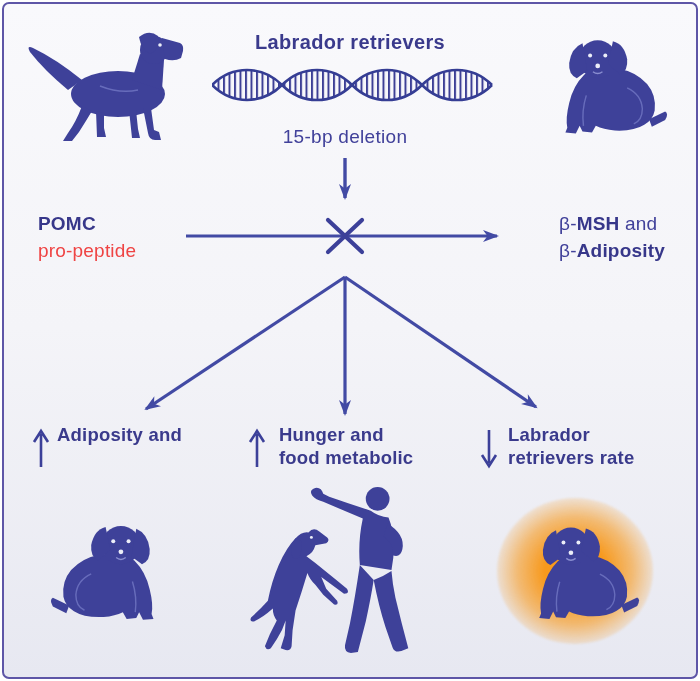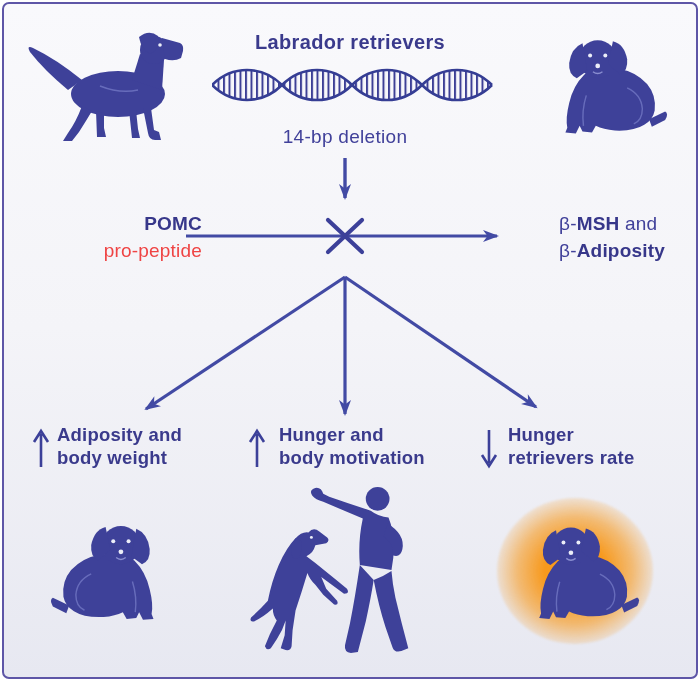--- a/index.html
+++ b/index.html
@@ -5,21 +5,21 @@
   html,body{margin:0;padding:0;}
   body{width:700px;height:681px;background:#ffffff;font-family:"Liberation Sans",sans-serif;}
   .stage{position:relative;width:700px;height:681px;background:#ffffff;overflow:hidden;}
   .frame{position:absolute;left:2px;top:2px;right:2px;bottom:2px;
          border:2.5px solid #5e56a7;border-radius:7px;
          background:linear-gradient(180deg,#f9f9fc 0%,#f4f4f8 48%,#e7e8f1 100%);}
   .abs{position:absolute;}
   .ink{color:#3a3a8c;}
   .title{left:0;right:0;top:31px;text-align:center;font-size:20px;font-weight:bold;letter-spacing:.35px;}
   .mutation{left:245px;top:126px;width:200px;text-align:center;font-size:19px;letter-spacing:.3px;color:#41419a;}
-  .pomc{left:38px;top:210px;width:164px;text-align:right;font-size:19px;line-height:27px;letter-spacing:.2px;}
+  .pomc{left:38px;top:210px;width:164px;text-align:left;font-size:19px;line-height:27px;letter-spacing:.2px;}
   .beta{left:519px;top:210px;width:170px;text-align:left;font-size:19px;line-height:27px;letter-spacing:.2px;color:#41419a;margin-left:40px;}
   .b{font-weight:bold;color:#37378a;}
   .outcome-label{font-size:18.5px;font-weight:bold;line-height:22.5px;letter-spacing:.2px;color:#3a3a8c;}
   svg{display:block;}
   .sil{fill:#3e4199;}
   .sil-detail{fill:none;stroke:#767bc7;stroke-width:1.5;opacity:.75;}
   .face{fill:#eceef8;}
   .glow{left:497px;top:498px;width:156px;height:146px;border-radius:50%;
         background:radial-gradient(ellipse at center,#f7991d 0%,#f7991d 28%,rgba(247,153,29,.6) 52%,rgba(247,153,29,.22) 68%,rgba(247,153,29,0) 78%);
         filter:blur(1px);}
@@ -73,21 +73,21 @@
       </pattern>
     </defs>
     <path d="M0,24 C20,4 50,4 70,24 C50,44 20,44 0,24 Z" fill="url(#rungs)"></path>
     <path d="M70,24 C90,4 120,4 140,24 C120,44 90,44 70,24 Z" fill="url(#rungs)"></path>
     <path d="M140,24 C160,4 190,4 210,24 C190,44 160,44 140,24 Z" fill="url(#rungs)"></path>
     <path d="M210,24 C230,4 260,4 280,24 C260,44 230,44 210,24 Z" fill="url(#rungs)"></path>
     <path d="M0,24 C20,4 50,4 70,24 C90,44 120,44 140,24 C160,4 190,4 210,24 C230,44 260,44 280,24" fill="none" stroke="#353d94" stroke-width="2.6"></path>
     <path d="M0,24 C20,44 50,44 70,24 C90,4 120,4 140,24 C160,44 190,44 210,24 C230,4 260,4 280,24" fill="none" stroke="#353d94" stroke-width="2.6"></path>
   </svg>
 
-  <div class="abs mutation">14-bp deletion</div>
+  <div class="abs mutation">15-bp deletion</div>
 
   <svg class="abs" style="left:0;top:0;" width="700" height="681" viewBox="0 0 700 681">
     <defs>
       <marker id="ah" markerWidth="20" markerHeight="16" refX="16" refY="8" orient="auto" markerUnits="userSpaceOnUse">
         <path d="M2,2 L18,8 L2,14 L6.5,8 Z" fill="#424aa4"></path>
       </marker>
     </defs>
     <line x1="345" y1="158" x2="345" y2="198" stroke="#424aa4" stroke-width="3.4" marker-end="url(#ah)"></line>
     <line x1="186" y1="236" x2="497" y2="236" stroke="#424aa4" stroke-width="3.2" marker-end="url(#ah)"></line>
     <g stroke="#3c4099" stroke-width="4.2" stroke-linecap="round">
@@ -107,36 +107,35 @@
   <div class="abs beta">
     <div><span>β-</span><span class="b">MSH</span><span> and</span></div>
     <div><span>β-</span><span class="b">Adiposity</span></div>
   </div>
 
   <svg class="abs" style="left:30px;top:427px;" width="22" height="42" viewBox="0 0 22 42">
     <path d="M11,40 L11,7 M4,15 L11,4 L18,15" fill="none" stroke="#3c4099" stroke-width="2.6"></path>
   </svg>
   <div class="abs outcome-label" style="left:57px;top:424px;width:160px;">
     <div>Adiposity and</div>
-    <div>body weight</div>
   </div>
 
   <svg class="abs" style="left:246px;top:427px;" width="22" height="42" viewBox="0 0 22 42">
     <path d="M11,40 L11,7 M4,15 L11,4 L18,15" fill="none" stroke="#3c4099" stroke-width="2.6"></path>
   </svg>
   <div class="abs outcome-label" style="left:279px;top:424px;width:175px;">
     <div>Hunger and</div>
-    <div>body motivation</div>
+    <div>food metabolic</div>
   </div>
 
   <svg class="abs" style="left:478px;top:428px;" width="22" height="42" viewBox="0 0 22 42">
     <path d="M11,2 L11,35 M4,27 L11,38 L18,27" fill="none" stroke="#3c4099" stroke-width="2.6"></path>
   </svg>
   <div class="abs outcome-label" style="left:508px;top:424px;width:165px;">
-    <div>Hunger</div>
+    <div>Labrador</div>
     <div>retrievers rate</div>
   </div>
 
   <svg class="abs" style="left:50px;top:516px;" width="115" height="108" viewBox="0 0 120 112">
     <g transform="translate(120,0) scale(-1,1)">
       <g class="sil">
         <path d="M32,46 Q20,58 16,76 Q12,92 14,102 L12,107 L23,108 L27,100 L30,106 L40,107 L44,100
                  Q52,104 64,105 Q84,106 95,99 Q104,94 106,84 Q108,68 98,56 Q86,43 68,40 Q48,37 32,46 Z"></path>
         <path d="M100,93 L117,85 Q121,87 117,94 L103,101 Z"></path>
         <circle cx="46" cy="30" r="20"></circle>

